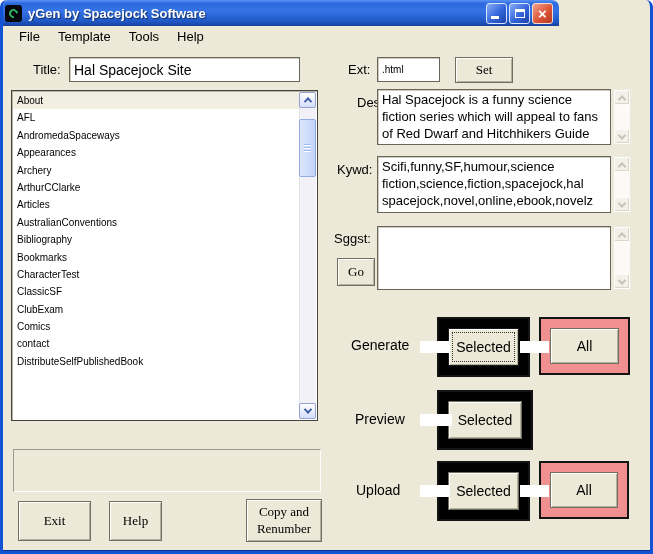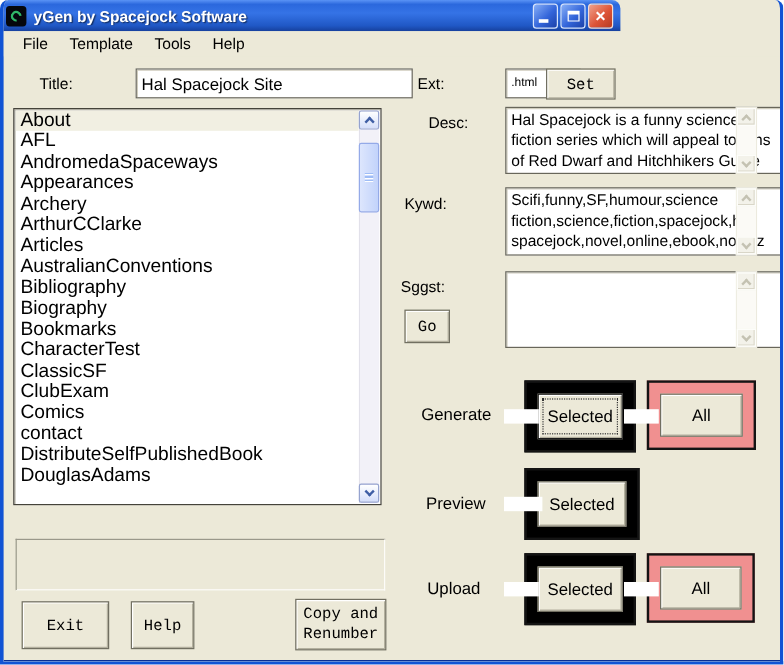--- a/index.html
+++ b/index.html
@@ -10,21 +10,21 @@
     position:relative; width:653px; height:554px;
     background:#ece9d8;
     border-left:3px solid #1153d4; border-right:3px solid #1153d4; border-bottom:3px solid #1153d4;
     box-shadow: inset 0 -1px 0 #0a2f92;
     overflow:hidden;
     border-radius:7px 7px 0 0;
   }
 
   
   .titlebar {
-    position:absolute; left:-3px; top:0; width:517px; height:26px;
+    position:absolute; left:-3px; top:0; width:559px; height:26px;
     background: linear-gradient(180deg,#5a93f5 0%, #2b68dd 14%, #3573e6 42%, #2058c6 82%, #16409d 100%);
     border-radius:7px 7px 0 0;
     display:flex; align-items:center; padding:0 4px 0 5px;
   }
   .app-icon { width:17px; height:17px; background:#05070d; border-radius:3px;
     display:flex; align-items:center; justify-content:center; flex:0 0 auto; }
   .app-icon .g-arc { width:9px; height:9px; border:2px solid #2fb768; border-radius:50%;
     border-right-color:transparent; transform:rotate(40deg); }
   .title-text { color:#fff; font-weight:bold; font-size:13px; margin-left:6px;
     text-shadow:1px 1px 1px rgba(0,0,0,.55); flex:1 1 auto; white-space:nowrap; overflow:hidden; }
@@ -40,35 +40,35 @@
   .glyph-x { position:absolute; left:0; top:1px; width:100%; text-align:center;
     color:#fff; font-weight:bold; font-size:15px; line-height:18px; }
 
   
   .menubar { position:absolute; left:0; top:26px; width:647px; height:21px;
     display:flex; align-items:center; padding-left:7px; background:#ece9d8; }
   .menu-item { padding:2px 9px; cursor:default; }
 
   
   .lbl { position:absolute; font-size:13px; }
-  .sunk { background:#fff; border:1px solid #68665a; box-shadow: inset 1px 1px 0 #cfccbd; margin-left: 44px; }
+  .sunk { background:#fff; border:1px solid #68665a; box-shadow: inset 1px 1px 0 #cfccbd; }
   input.sunk, textarea.sunk { font-family:"Liberation Sans", sans-serif; color:#000; outline:none; }
   .b3 { position:absolute; background:#ece9d8; border:1px solid #716f61;
     box-shadow: inset 1px 1px 0 #ffffff, inset -1px -1px 0 #b3b09e;
-    font-family:Liberation Mono, monospace; font-size:13px; color:#000;
+    font-family:Liberation Serif, serif; font-size:13px; color:#000;
     display:flex; align-items:center; justify-content:center; text-align:center; cursor:default; }
 
   
   .title-input { position:absolute; left:66px; top:57px; width:231px; height:25px;
     font-size:14px; padding:2px 4px; }
 
   .listbox { position:absolute; left:8px; top:90px; width:307px; height:331px;
     background:#fff; border:1px solid #45433a; box-shadow: inset 1px 1px 0 #b8b5a8; }
   .list-items { position:absolute; left:1px; top:1px; right:18px; bottom:1px; overflow:hidden; }
-  .list-item { height:17.4px; line-height:17.4px; padding-left:4px; font-size:16px; white-space:nowrap; }
+  .list-item { height:17.4px; line-height:17.4px; padding-left:4px; font-size:10px; white-space:nowrap; }
   .list-item.sel { background:#f1efe2; }
 
   
   .xp-sb { position:absolute; top:1px; right:1px; bottom:1px; width:17px; background:#f2f1f8;
     box-shadow: inset 1px 0 0 #e2e1ea; }
   .xp-btn { position:absolute; left:0; width:17px; height:16px;
     background:linear-gradient(180deg,#ffffff,#d5defa); border:1px solid #95a3cf; border-radius:2px;
     display:flex; align-items:center; justify-content:center; }
   .xp-btn.up { top:0; } .xp-btn.down { bottom:0; }
   .xp-thumb { position:absolute; left:0; top:27px; width:17px; height:58px;
@@ -178,29 +178,27 @@
     <div class="list-items">
       <div class="list-item sel">About</div>
       <div class="list-item">AFL</div>
       <div class="list-item">AndromedaSpaceways</div>
       <div class="list-item">Appearances</div>
       <div class="list-item">Archery</div>
       <div class="list-item">ArthurCClarke</div>
       <div class="list-item">Articles</div>
       <div class="list-item">AustralianConventions</div>
       <div class="list-item">Bibliography</div>
-      <div class="list-item">Biography</div>
       <div class="list-item">Bookmarks</div>
       <div class="list-item">CharacterTest</div>
       <div class="list-item">ClassicSF</div>
       <div class="list-item">ClubExam</div>
       <div class="list-item">Comics</div>
       <div class="list-item">contact</div>
       <div class="list-item">DistributeSelfPublishedBook</div>
-      <div class="list-item">DouglasAdams</div>
     </div>
     <div class="xp-sb">
       <div class="xp-btn up">
           <span class="chev up"></span>
         </div>
       <div class="xp-thumb"></div>
       <div class="xp-btn down">
           <span class="chev down"></span>
         </div>
     </div>

